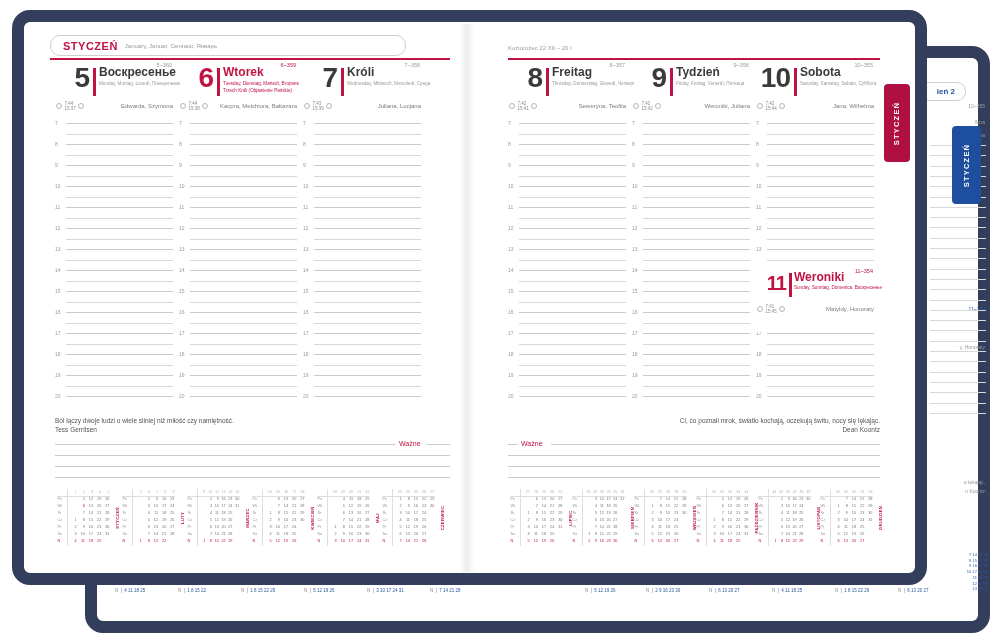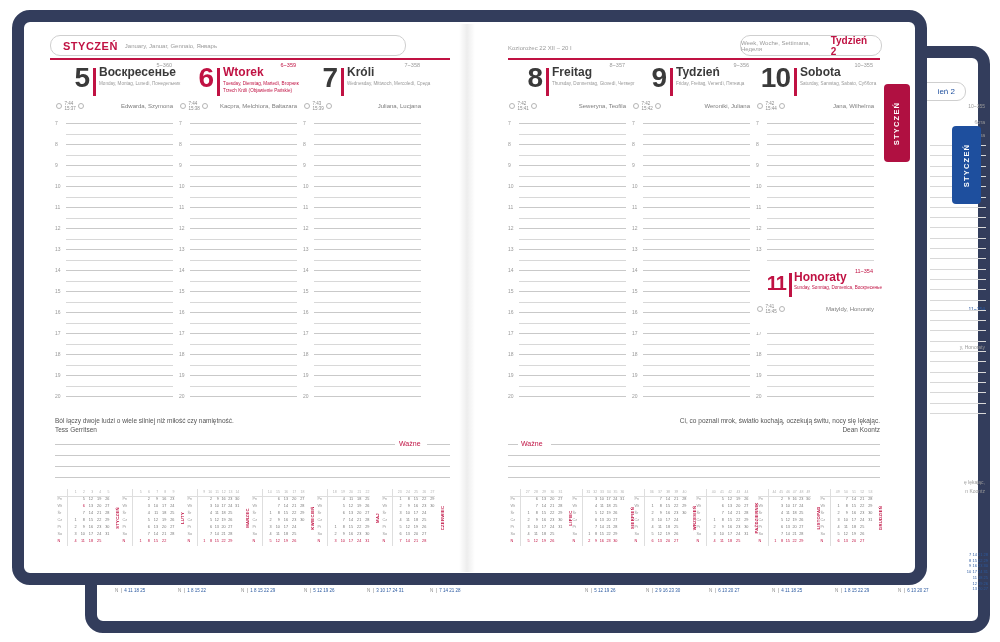--- a/index.html
+++ b/index.html
@@ -69,21 +69,21 @@
   .mcal .wd{position:absolute;left:0.5px;width:9px;font-size:3.8px;color:#999;}
   .mcal .d{position:absolute;font-size:3.8px;color:#777;text-align:right;}
   .mcal .red{color:#c01243;}
   .mcal .mwrap{position:absolute;right:-6px;top:0;width:13px;height:57px;}
   .mcal .mwrap span{position:absolute;left:50%;top:50%;transform:translate(-50%,-50%) rotate(-90deg);
                     font-size:4.2px;font-weight:bold;color:#c01243;letter-spacing:0.3px;white-space:nowrap;}
   .bline{position:absolute;left:930px;width:56px;border-top:1px solid #d8d8d8;}
   .bfrag{position:absolute;right:15px;font-size:5px;color:#9a9a9a;white-space:nowrap;}
   .bfrag.blue{color:#2c5aa0;}
   .bbox{position:absolute;left:902px;top:82px;width:62px;height:17px;border:1px solid #cfcfcf;border-radius:9px;}
-  .bbox span{position:absolute;right:10px;top:3.5px;font-size:8px;font-weight:normal;color:#1e4f9e;}
+  .bbox span{position:absolute;right:10px;top:3.5px;font-size:8px;font-weight:bold;color:#1e4f9e;}
   .bdec{position:absolute;left:944px;width:44px;text-align:right;font-size:4px;color:#2c5aa0;white-space:nowrap;}
   .nrow{position:absolute;top:588px;font-size:4.5px;white-space:nowrap;display:flex;align-items:center;}
   .nrow .nlab{color:#8a8a8a;}
   .nrow .nsep{display:inline-block;width:0;height:5px;border-left:1px solid #c9c9c9;margin:0 2.5px;}
   .nrow .ndates{color:#2c5aa0;}
 </style>
 </head>
 <body>
 
 <div class="canvas">
@@ -213,24 +213,20 @@
   <div class="layer front-layer">
     <div class="gutter"></div>
 
     <div class="month-box">
       <span class="month-title">STYCZEŃ</span>
       <span class="month-sub">January, Januar, Gennaio, Январь</span>
     </div>
     <div class="red-rule l"></div>
 
     <div class="zodiac">Koziorożec 22 XII – 20 I</div>
-    <div class="week-box">
-      <span class="week-sub">Week, Woche, Settimana, Неделя</span>
-      <span class="week-label">Tydzień 2</span>
-    </div>
     <div class="red-rule r"></div>
 
     <div id="day-columns">
         <div class="day-col" style="left: 55px;">
           <div class="doy">5~360</div>
           <div class="dnum">5</div>
           <div class="vbar"></div>
           <div class="dname">Воскресенье</div>
           <div class="dsub">Monday, Montag, Lunedì, Понедельник</div>
           <div class="sunrow">
@@ -732,21 +728,21 @@
             <div class="hhalf" style="top: 139.5px;"></div>
             <div class="hhalf" style="top: 202.5px;"></div>
             <div class="hhalf" style="top: 223.5px;"></div>
             <div class="hhalf" style="top: 244.5px;"></div>
             <div class="hhalf" style="top: 265.5px;"></div>
           </div>
           <div class="sunday-block">
             <div class="doy accent">11~354</div>
             <div class="dnum accent">11</div>
             <div class="vbar"></div>
-            <div class="dname accent">Honoraty</div>
+            <div class="dname accent">Weroniki</div>
             <div class="dsub accent">Sunday, Sonntag, Domenica, Воскресенье</div>
             <div class="sunrow">
               <div class="circ"></div>
               <div class="suntimes">
                 <div>7:41</div>
                 <div>15:45</div>
               </div>
               <div class="circ"></div>
             </div>
             <div class="namedays">Matyldy, Honoraty</div>

